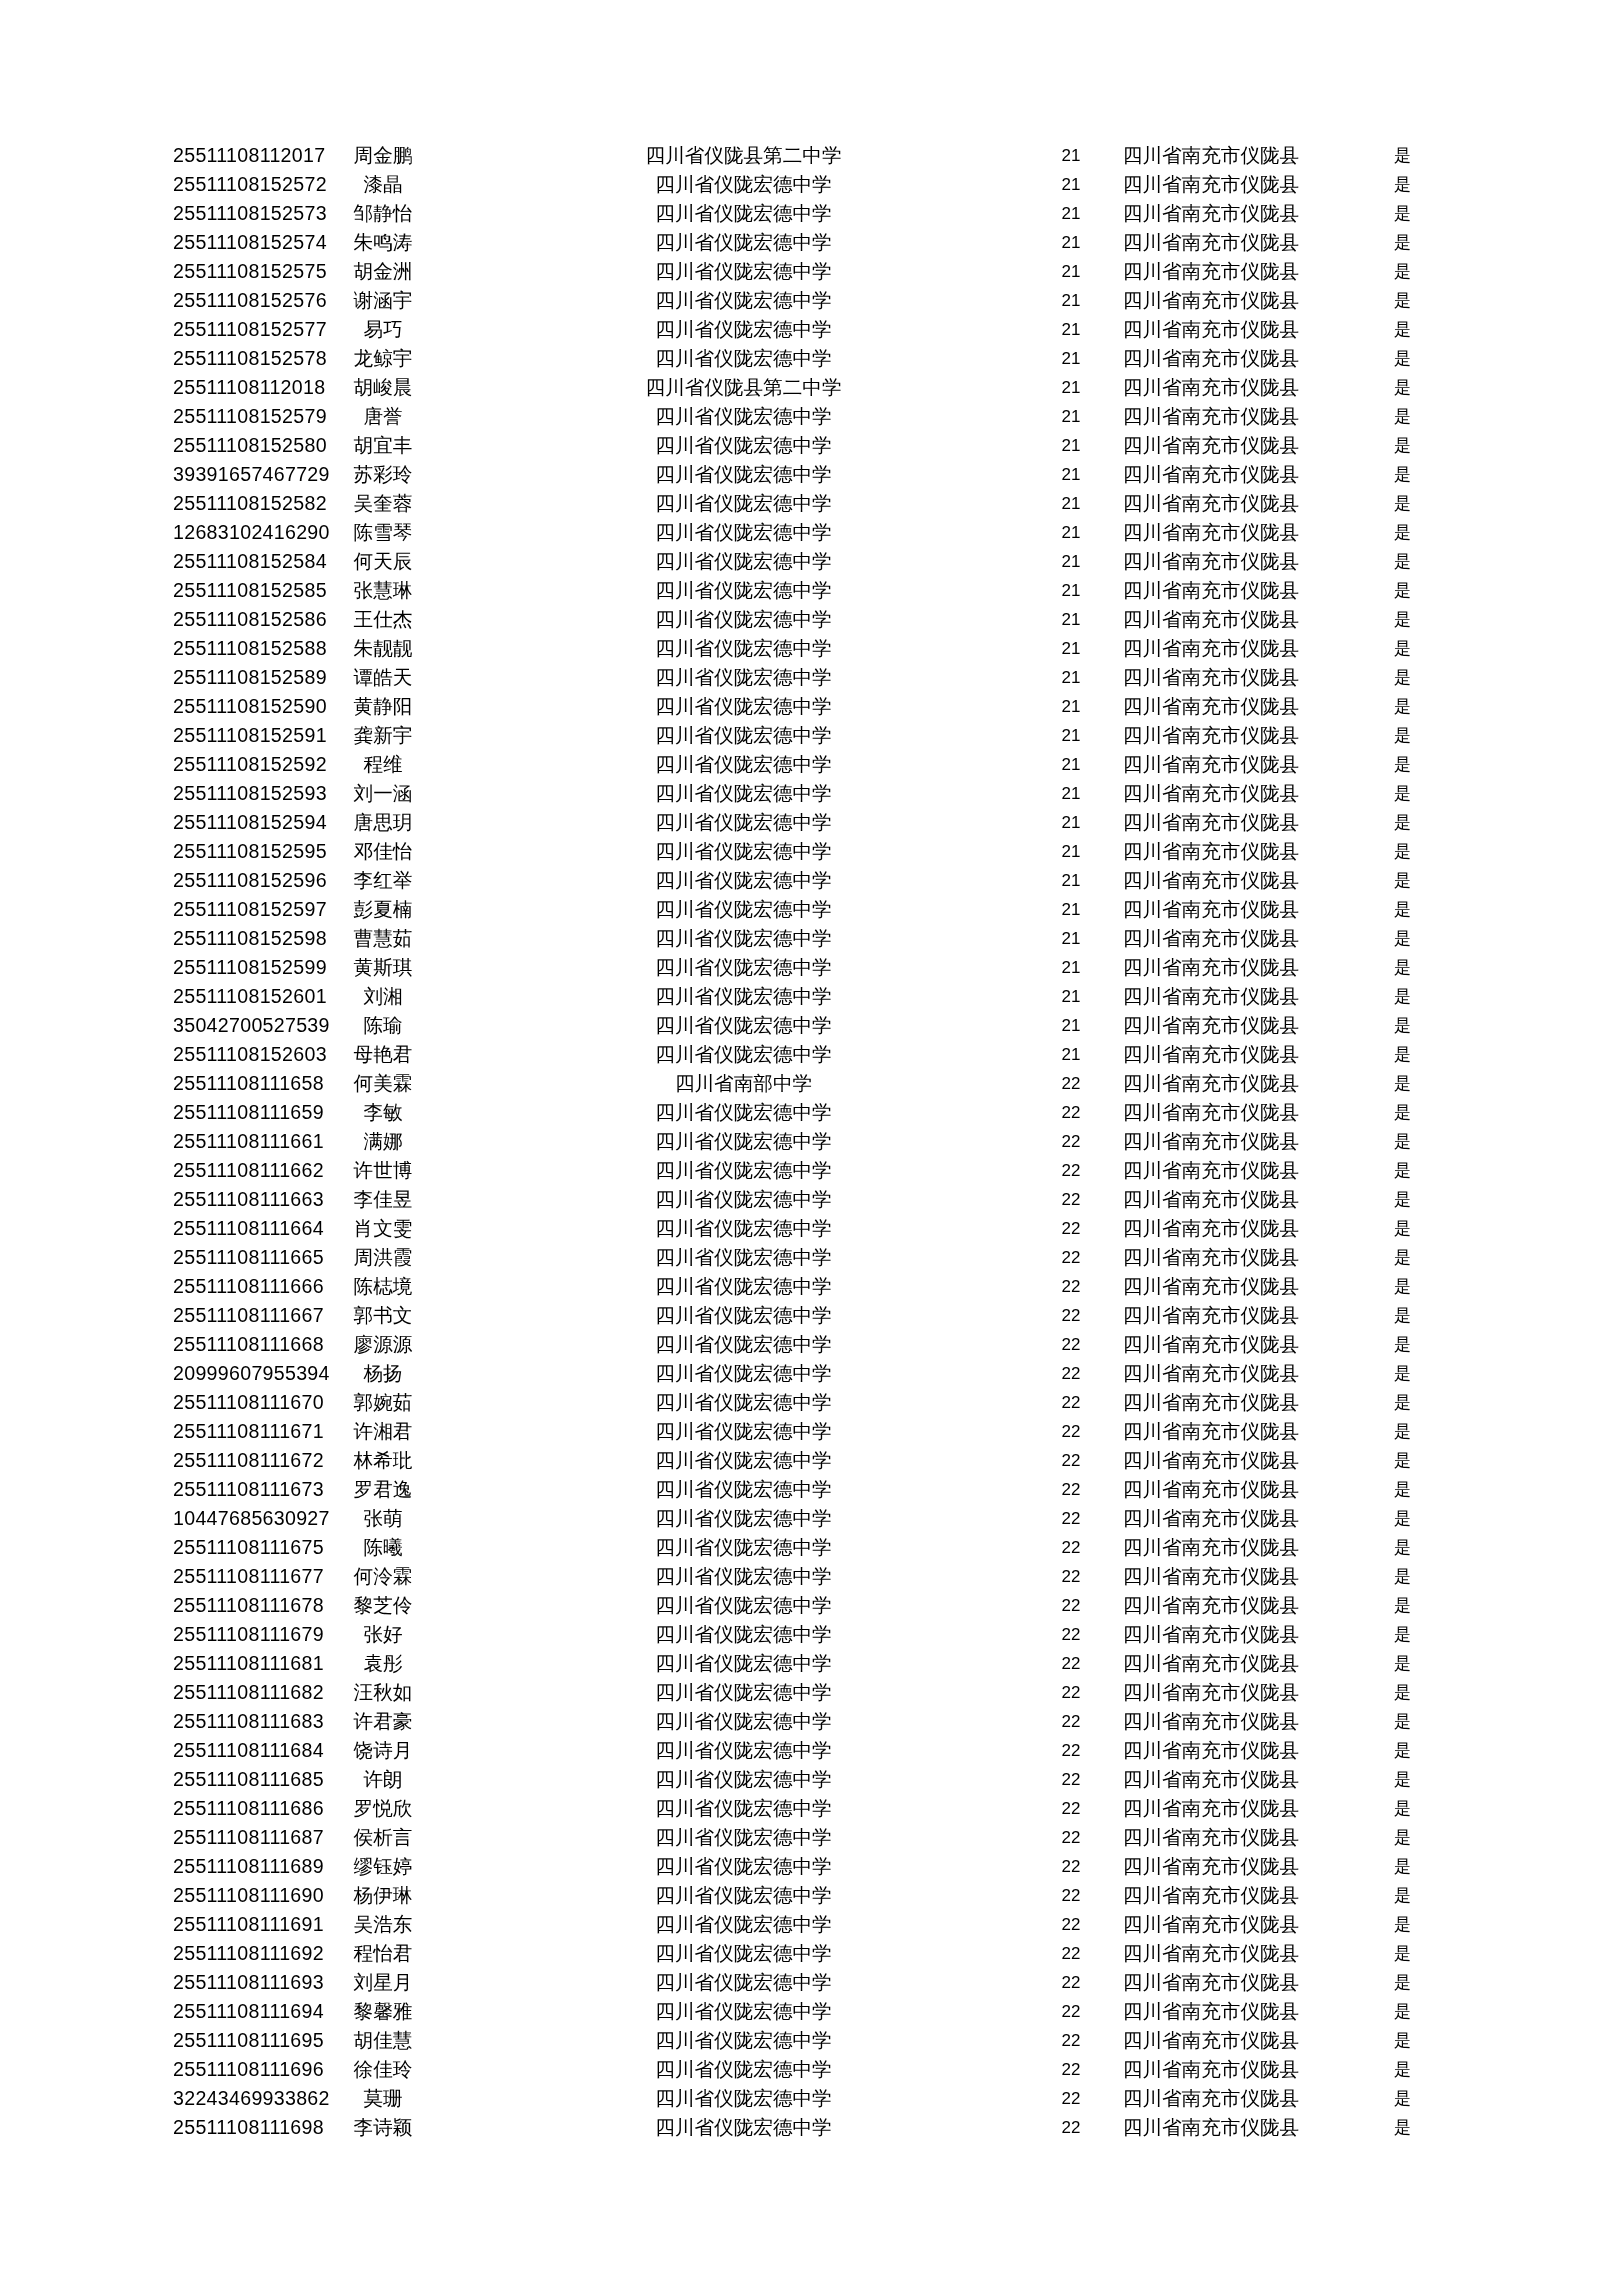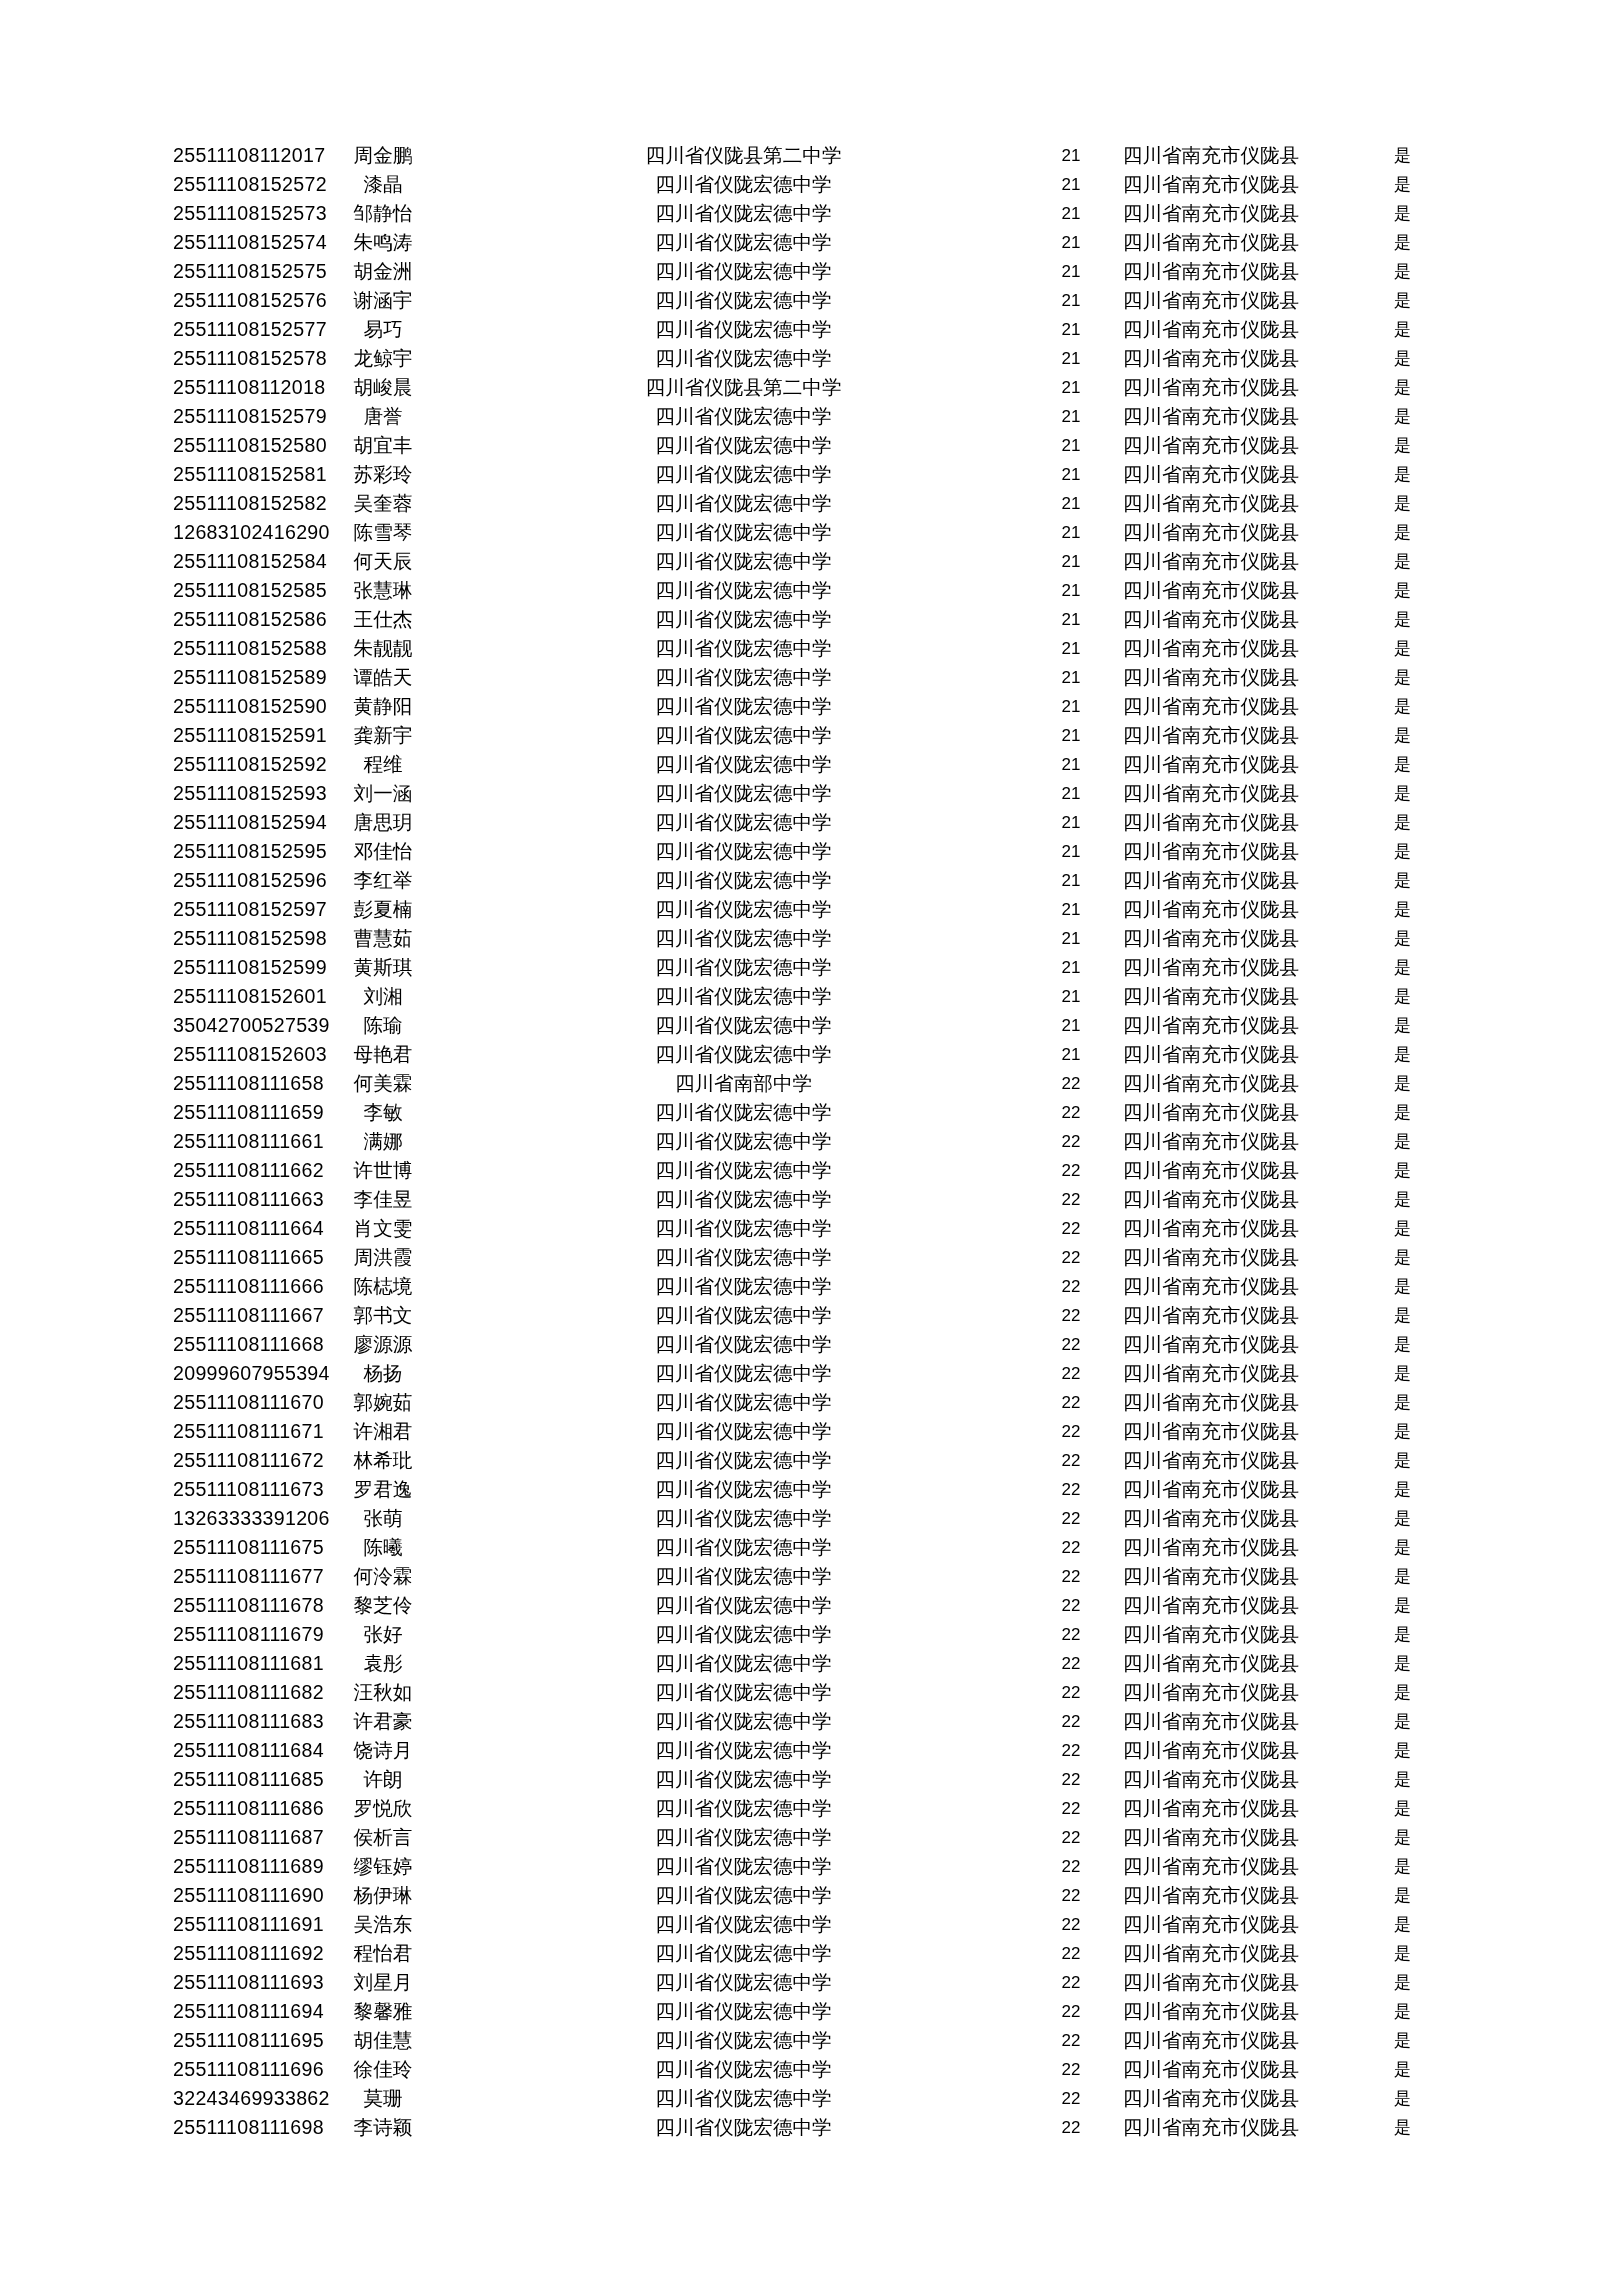--- a/index.html
+++ b/index.html
@@ -137,21 +137,21 @@
   <div class="row">
     <div class="cell c-id">25511108152580</div>
     <div class="cell c-name">胡宜丰</div>
     <div class="cell c-school">四川省仪陇宏德中学</div>
     <div class="cell c-num">21</div>
     <div class="cell c-region">四川省南充市仪陇县</div>
     <div class="cell c-confirm">是</div>
   </div>
 
   <div class="row">
-    <div class="cell c-id">25511108152581</div>
+    <div class="cell c-id">39391657467729</div>
     <div class="cell c-name">苏彩玲</div>
     <div class="cell c-school">四川省仪陇宏德中学</div>
     <div class="cell c-num">21</div>
     <div class="cell c-region">四川省南充市仪陇县</div>
     <div class="cell c-confirm">是</div>
   </div>
 
   <div class="row">
     <div class="cell c-id">25511108152582</div>
     <div class="cell c-name">吴奎蓉</div>
@@ -461,21 +461,21 @@
   <div class="row">
     <div class="cell c-id">25511108111673</div>
     <div class="cell c-name">罗君逸</div>
     <div class="cell c-school">四川省仪陇宏德中学</div>
     <div class="cell c-num">22</div>
     <div class="cell c-region">四川省南充市仪陇县</div>
     <div class="cell c-confirm">是</div>
   </div>
 
   <div class="row">
-    <div class="cell c-id">13263333391206</div>
+    <div class="cell c-id">10447685630927</div>
     <div class="cell c-name">张萌</div>
     <div class="cell c-school">四川省仪陇宏德中学</div>
     <div class="cell c-num">22</div>
     <div class="cell c-region">四川省南充市仪陇县</div>
     <div class="cell c-confirm">是</div>
   </div>
 
   <div class="row">
     <div class="cell c-id">25511108111675</div>
     <div class="cell c-name">陈曦</div>

